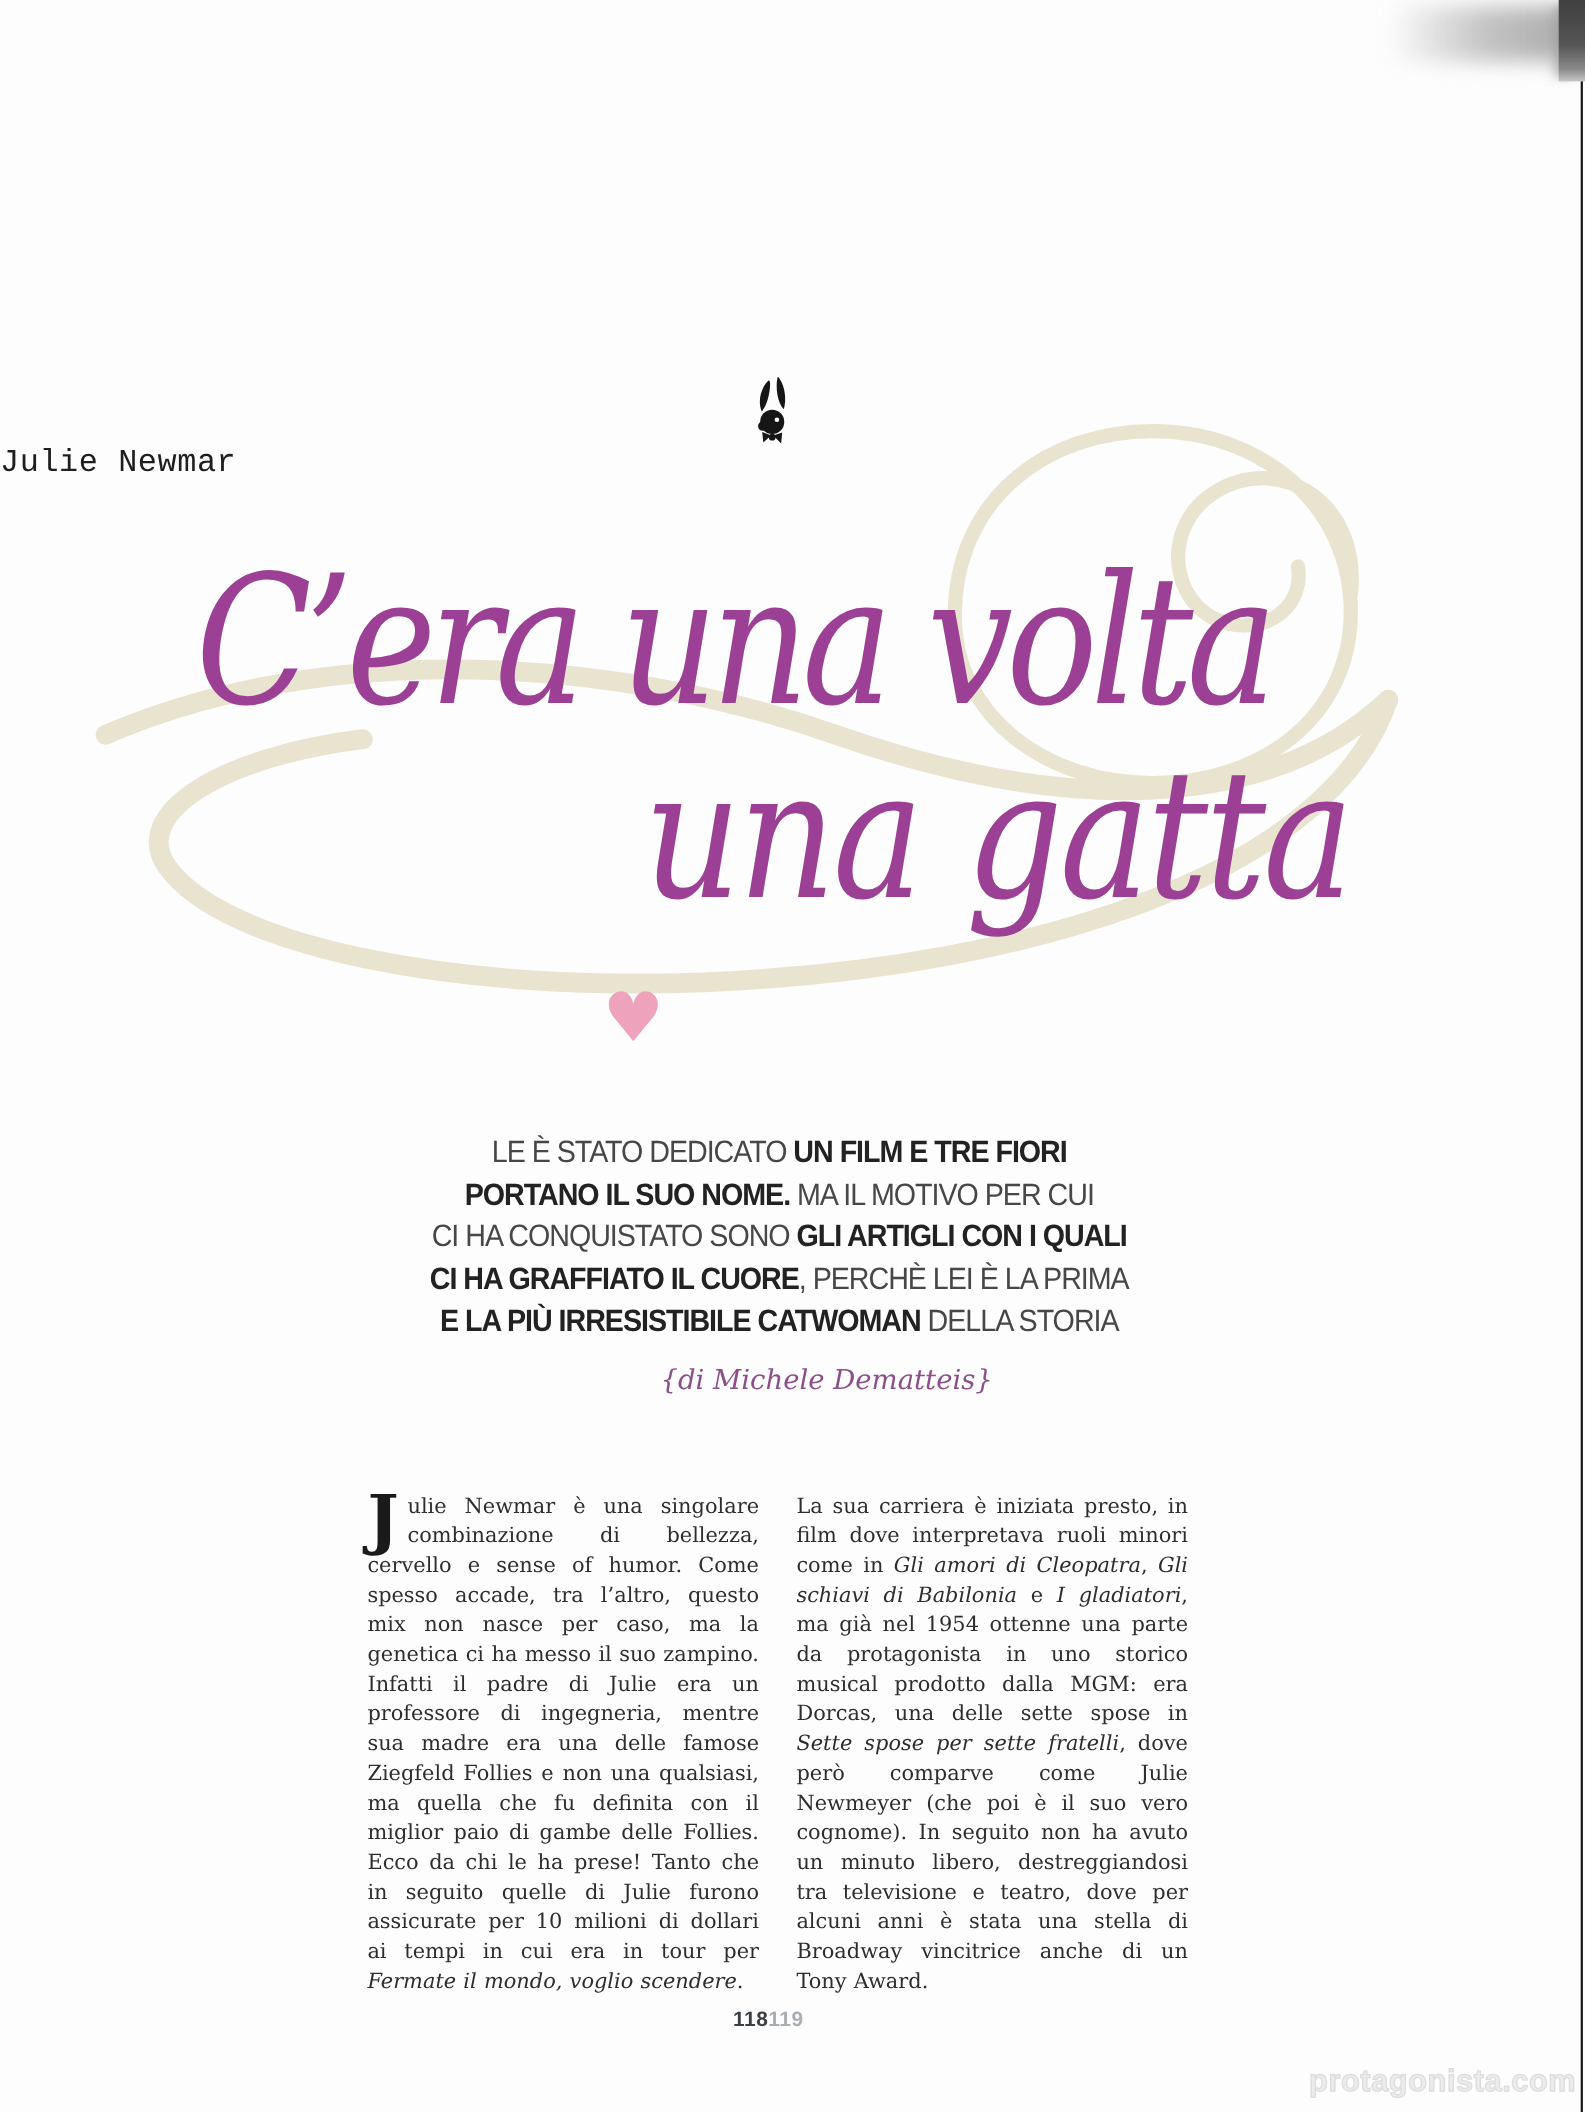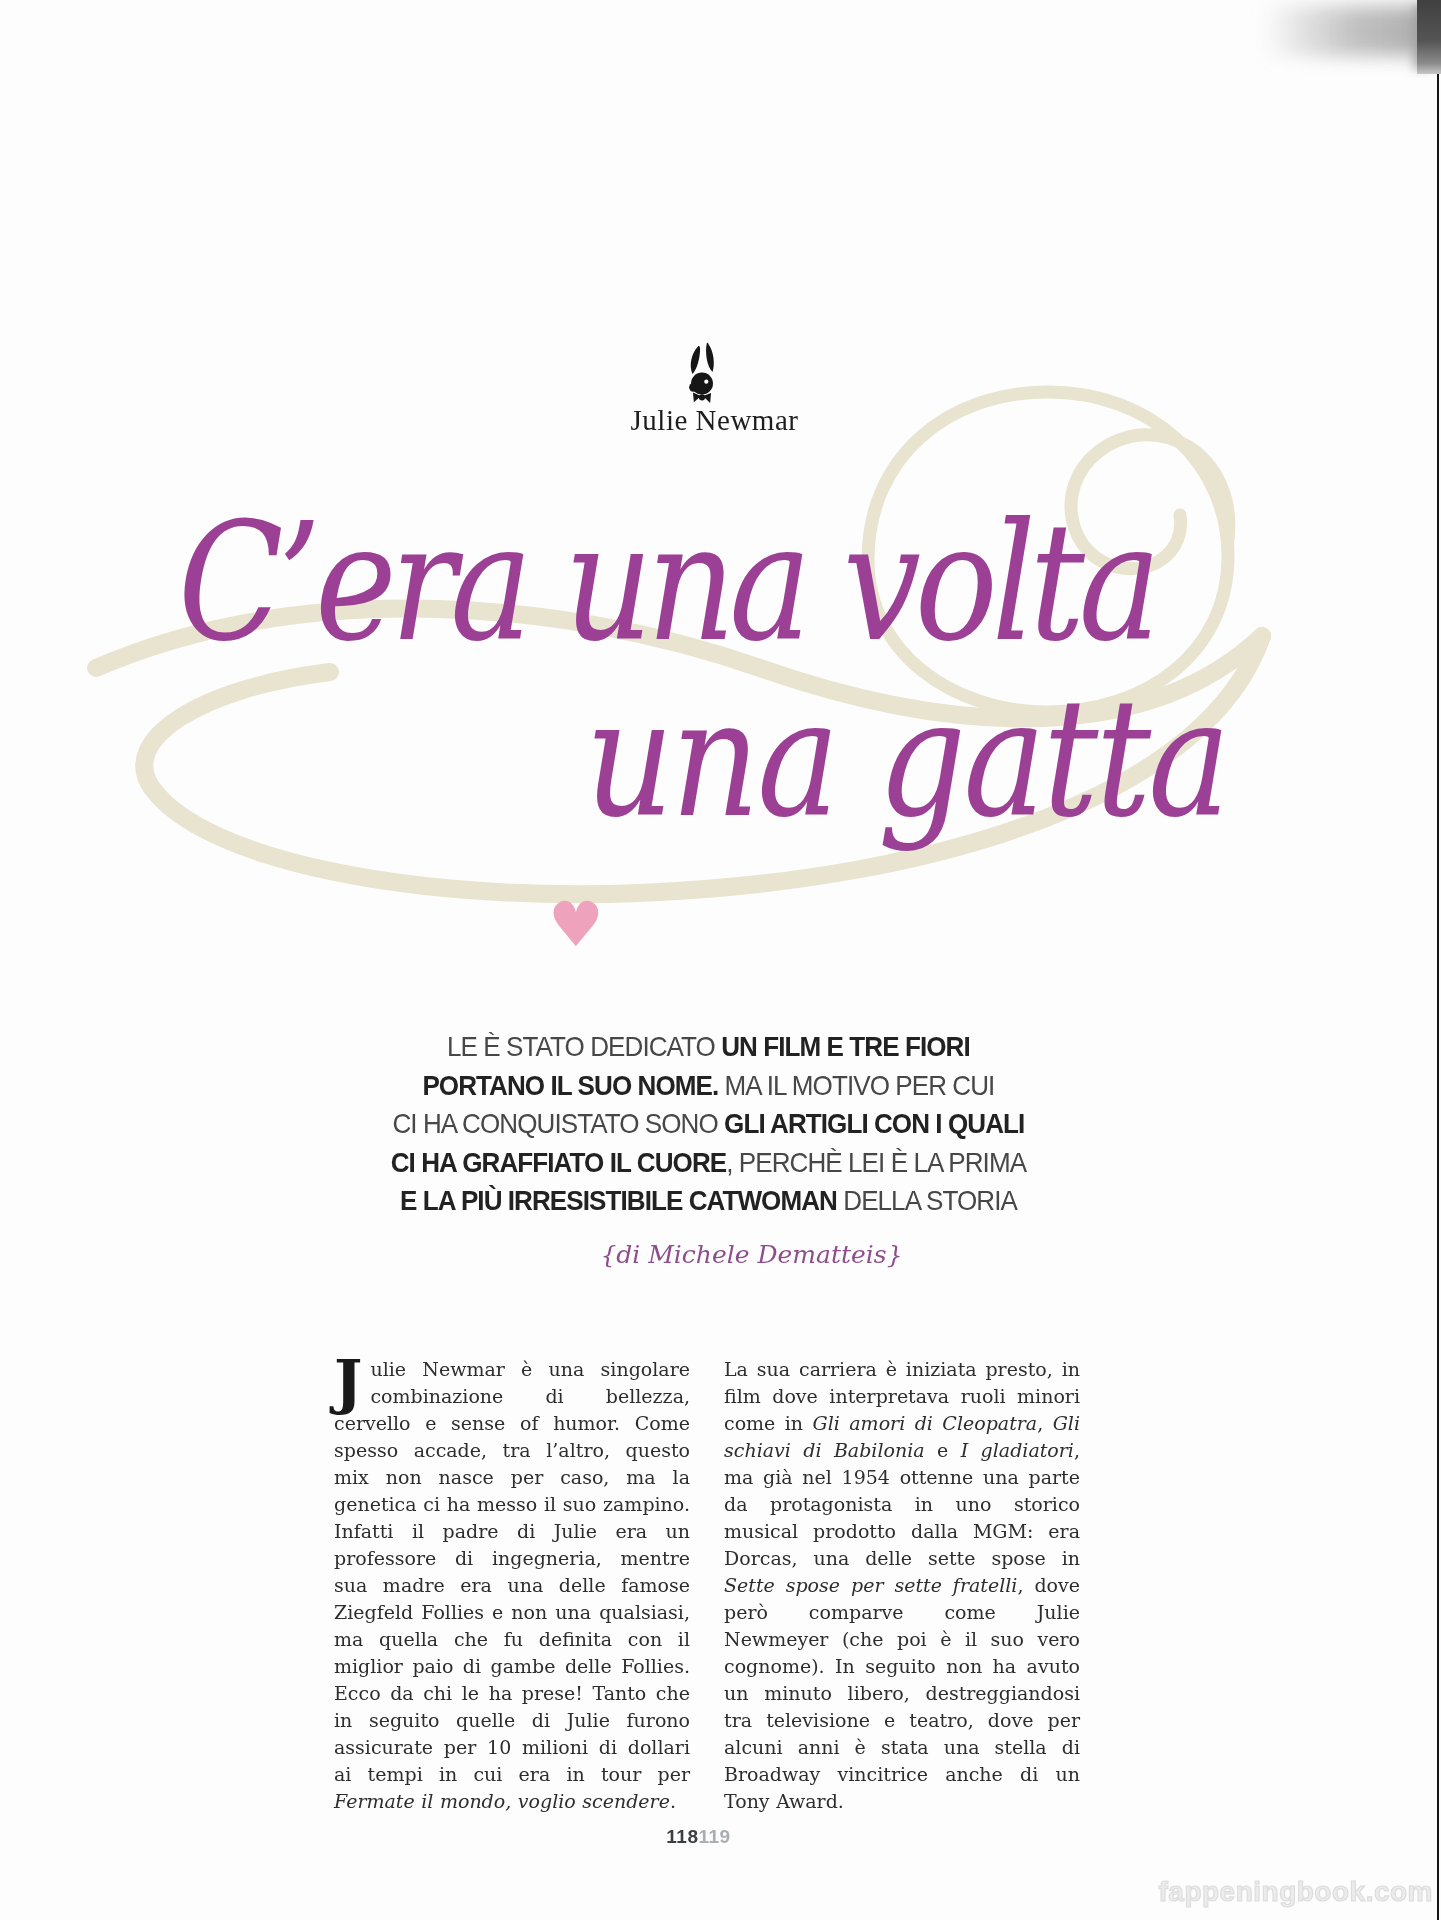--- a/index.html
+++ b/index.html
@@ -21,21 +21,21 @@
     overflow:hidden;font-family:"DejaVu Serif",serif;
   }
   .swirls{position:absolute;left:0;top:0;z-index:1;}
   .swirl-path{stroke:var(--swirl-beige);fill:none;stroke-linecap:round;}
   .sw-thin{stroke-width:13px;}
   .sw-thick{stroke-width:18px;}
 
   .logo{position:absolute;left:681px;top:342px;width:42px;height:64px;z-index:3;}
   .kicker{
     position:absolute;left:0;top:404px;width:100%;padding-right:12px;box-sizing:border-box;
-    text-align:center;font-family:Liberation Serif, serif;font-size:29px;letter-spacing:.5px;
+    text-align:left;font-family:Liberation Mono, monospace;font-size:29px;letter-spacing:.5px;
     color:var(--kicker-text);z-index:3;
   }
   .headline{
     position:absolute;z-index:2;white-space:nowrap;
     font-family:"DejaVu Serif",serif;font-style:italic;
     color:var(--headline-purple);letter-spacing:-0.045em;
     transform:scaleY(1.18);transform-origin:left top;
   }
   .hl1{left:178px;top:488px;font-size:138px;}
   .hl2{left:585px;top:664px;font-size:138px;letter-spacing:-0.02em;}
@@ -137,19 +137,19 @@
     </div>
     <div class="col">
       <span><span>La sua carriera è iniziata presto, in film dove interpretava ruoli minori come in </span><em>Gli amori di Cleopatra</em><span>, </span><em>Gli schiavi di Babilonia</em><span> e </span><em>I gladiatori</em><span>, ma già nel 1954 ottenne una parte da protagonista in uno storico musical prodotto dalla MGM: era Dorcas, una delle sette spose in </span><em>Sette spose per sette fratelli</em><span>, dove però comparve come Julie Newmeyer (che poi è il suo vero cognome). In seguito non ha avuto un minuto libero, destreggiandosi tra televisione e teatro, dove per alcuni anni è stata una stella di Broadway vincitrice anche di un Tony Award.</span></span>
     </div>
   </div>
 
   <div class="folio">
     <span class="pn-dark">118</span><span class="pn-light">119</span>
   </div>
 
-  <div class="watermark">fappeningbook.com</div>
+  <div class="watermark">protagonista.com</div>
 
   <div class="blur-smudge"></div>
   <div class="edge-bar"></div>
   <div class="edge-line"></div>
 
 </div>
 
 </body></html>

